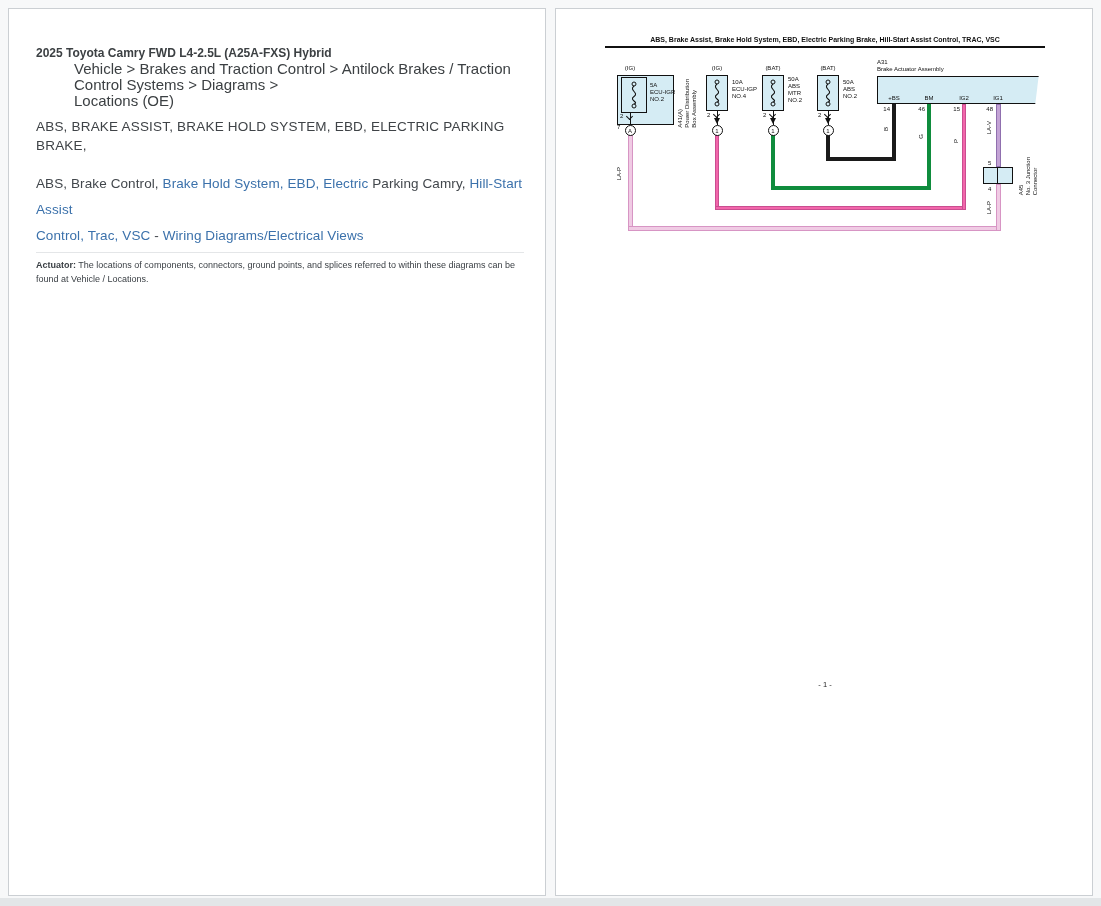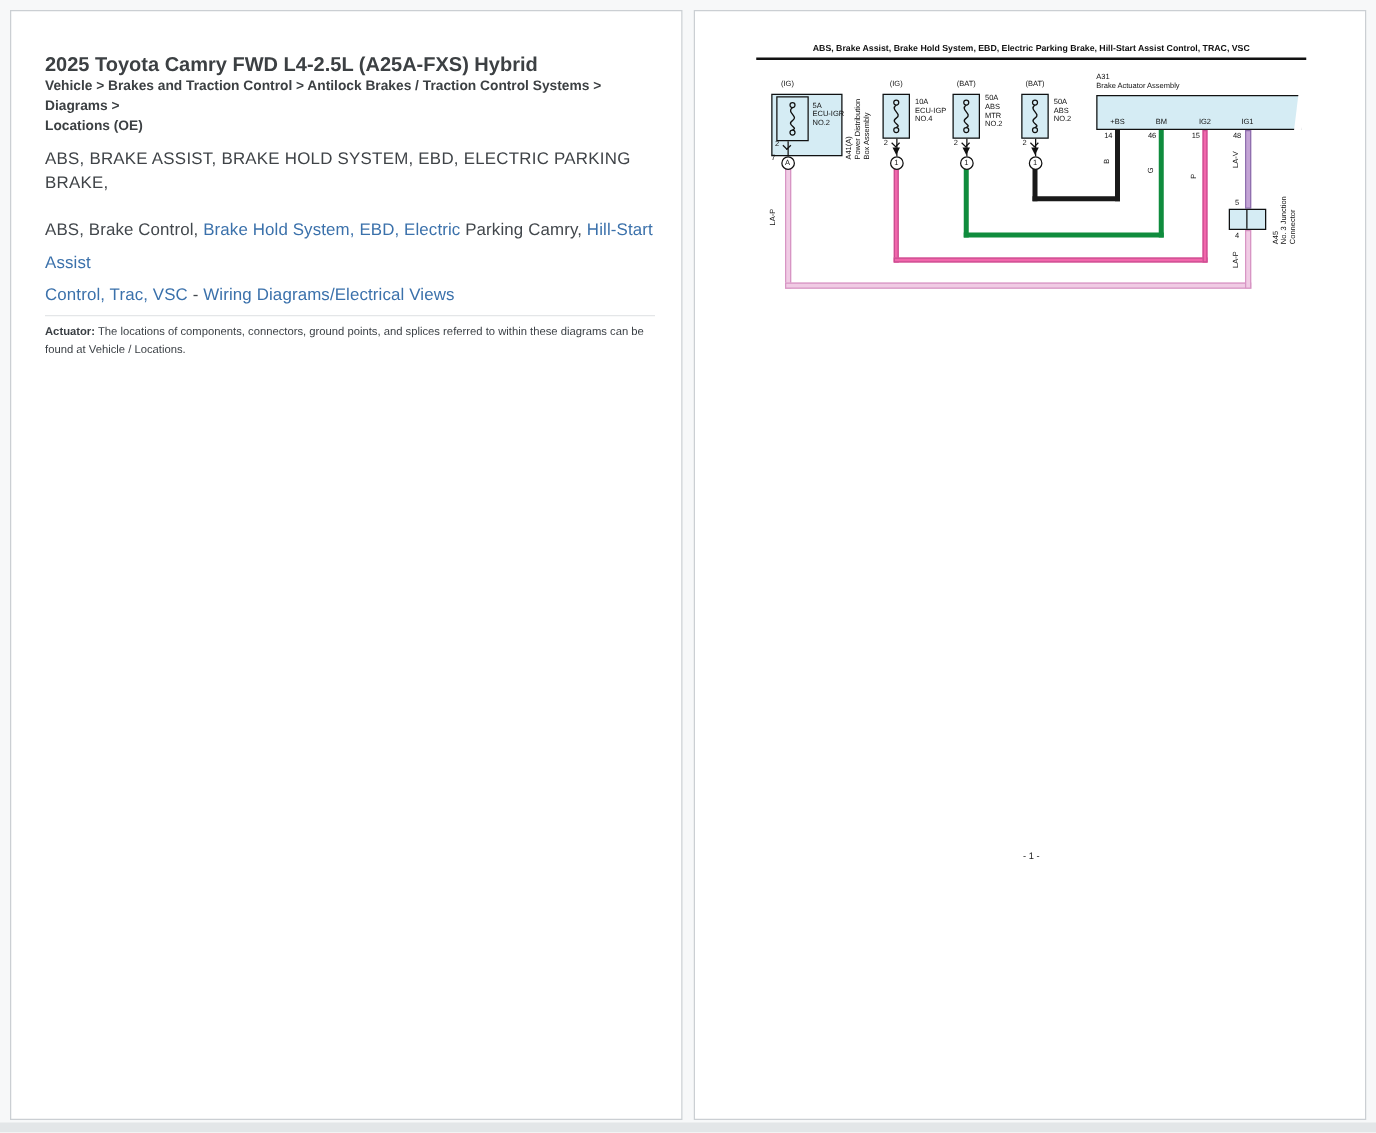--- a/index.html
+++ b/index.html
@@ -5,22 +5,22 @@
   * { margin:0; padding:0; box-sizing:border-box; }
   html,body { width:1101px; height:906px; overflow:hidden; }
   body { background:#f7f8f9; font-family:"Liberation Sans",sans-serif; position:relative; }
   .bottom-strip { position:absolute; left:0; bottom:0; width:1101px; height:8px; background:#e3e6e8; }
   .page { position:absolute; top:8px; width:538px; height:888px; background:#fff; border:1px solid #cbcfd3; }
   .page-left  { left:8px; }
   .page-right { left:555px; }
 
   
   .pl-content { position:absolute; left:27px; top:36px; width:496px; color:var(--text-dark); }
-  .vehicle-title { font-size:16px; font-weight:bold; line-height:16px; }
-  .breadcrumb { font-size:11px; font-weight:bold; line-height:16px; }
+  .vehicle-title { font-size:12px; font-weight:bold; line-height:16px; }
+  .breadcrumb { font-size:15px; font-weight:normal; line-height:16px;margin-left:38px; }
   .doc-heading { margin-top:8px; font-size:13.5px; font-weight:400; line-height:19px; letter-spacing:.2px; color:#3f4347; }
   .link-heading { margin-top:16px; font-size:13.5px; line-height:26px; letter-spacing:.1px; cursor:pointer; }
   .seg-dark { color:#42474c; }
   .seg-link { color:var(--link-blue); }
   .rule { margin-top:3px; border-top:1px solid #e4e6e8; width:488px; }
   .locations { margin-top:6px; font-size:9px; line-height:13.5px; color:#3a3f44; width:492px; }
   .locations b { font-weight:bold; }
 
   
   .diagram { position:absolute; left:0; top:0; width:538px; height:888px; font-size:6px; color:#111; }

